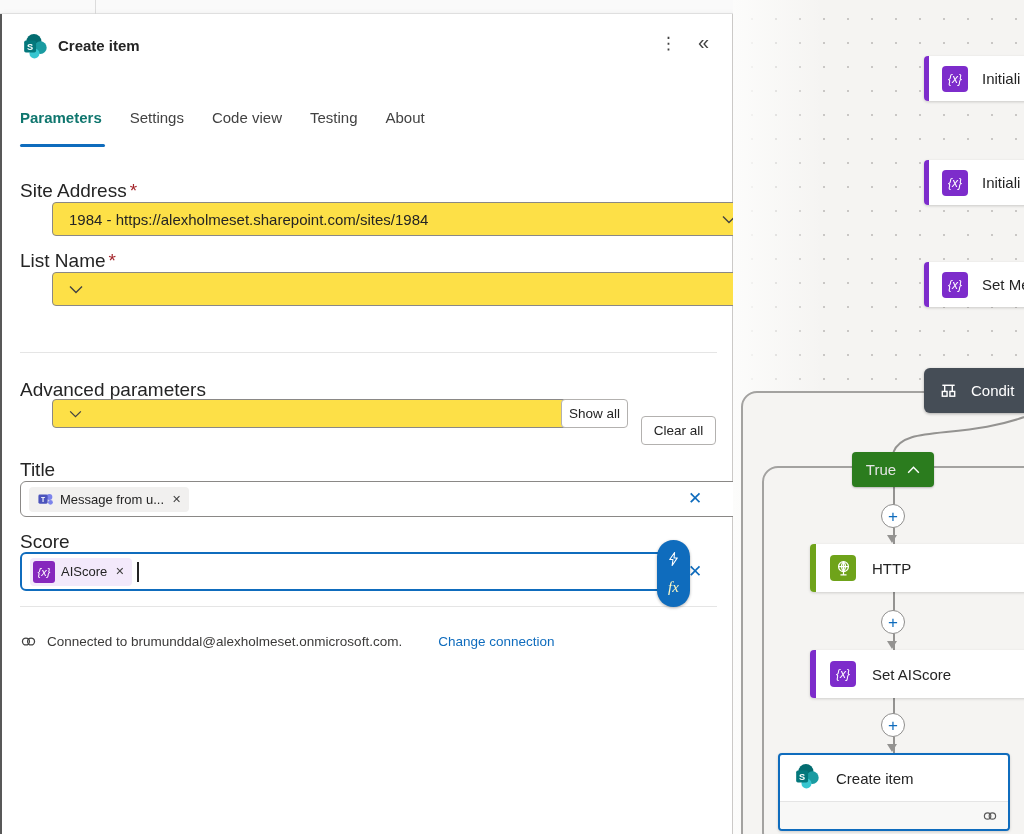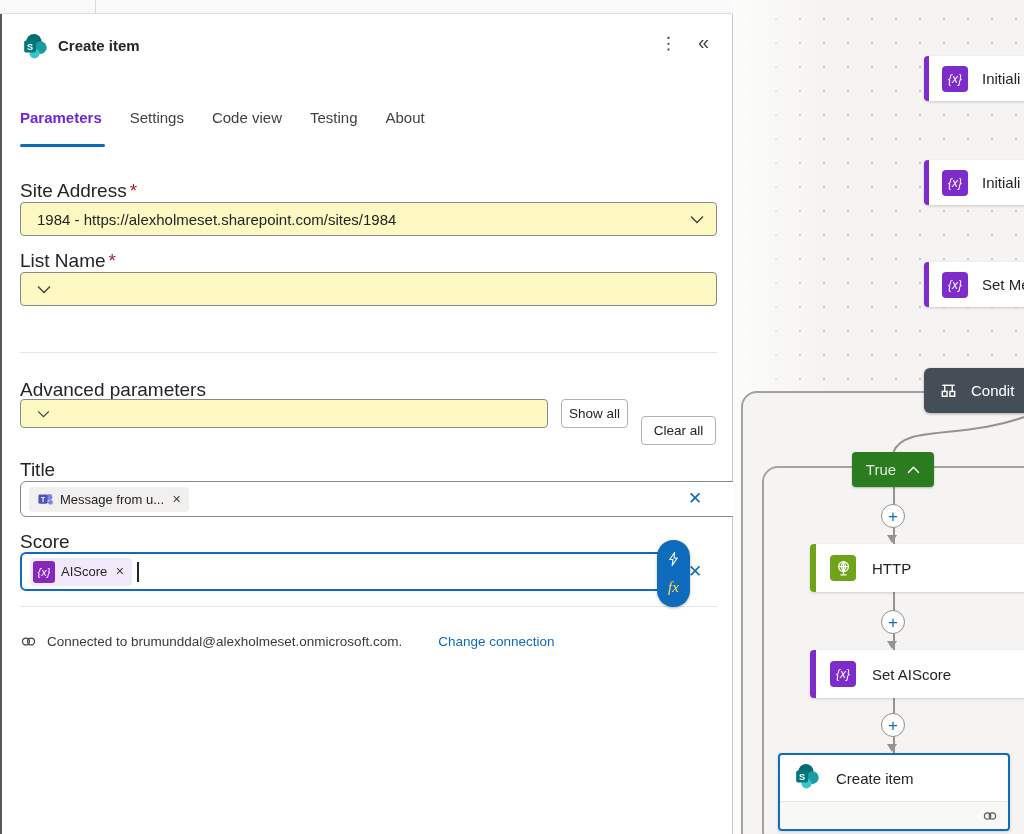--- a/index.html
+++ b/index.html
@@ -17,28 +17,28 @@
            border-left:2px solid #585858; border-right:1px solid #cbc9c7;
            box-shadow:2px 0 6px rgba(0,0,0,.07); }
 
   .panel-title { left:58px; top:37px; font-size:15px; font-weight:600; color:#242424; }
   .icon-btn { color:#424242; cursor:pointer; }
   #more-btn { left:660px; top:33px; font-size:17px; letter-spacing:0; }
   #collapse-btn { left:698px; top:31px; font-size:20px; }
 
   #tabs { left:20px; top:109px; display:flex; gap:28px; font-size:15px; color:#424242; }
   #tabs .tab { cursor:pointer; }
-  #tabs .tab.active { color:#6d28d9; font-weight:700; }
+  #tabs .tab.active { color:#0f766e; font-weight:700; }
   #tab-underline { left:20px; top:144px; width:85px; height:3px; background:#0f6cbd; border-radius:2px; }
 
   .field-label { font-size:19px; color:#242424; }
   .req { color:#a4262c; margin-left:3px; }
 
-  .select-box { border:1px solid #8a8886; border-radius:4px; background:#fef9c3;
-                display:flex; align-items:center; padding:0 12px 0 16px; cursor:pointer; }
+  .select-box { border:1px solid #8a8886; border-radius:4px; background:#fde047;
+                display:flex; align-items:center; padding:0 12px 0 16px; cursor:pointer;margin-left:32px; }
   .select-box .val { flex:1; font-size:15px; color:#242424; }
   .select-box .val.placeholder { color:#707070; font-size:14px; }
 
   .divider { height:1px; background:#e5e5e5; }
 
   .small-btn { border:1px solid #b3b1af; border-radius:4px; background:#fff; font-size:13.5px;
                color:#242424; display:flex; align-items:center; justify-content:center; cursor:pointer; }
 
   .token-input { border:1px solid #8a8886; border-radius:6px; background:#fff;
                  display:flex; align-items:center; padding:0 8px; }
@@ -49,21 +49,21 @@
   .token-pill .tclose { color:#424242; font-size:11px; margin-left:2px; }
   .token-pill.purple { background:#f3e9fb; padding:3px 8px 3px 3px; }
   .varchip { width:22px; height:22px; border-radius:3px; background:#8627bd; color:#fff;
              display:flex; align-items:center; justify-content:center; font-size:11px; font-style:italic; }
   .cursor-bar { width:1.5px; height:20px; background:#242424; margin-left:5px; }
 
   .clear-x { color:#0f6cbd; font-size:17px; font-weight:300; cursor:pointer; }
 
   #expr-capsule { left:657px; top:540px; width:33px; height:67px; background:#0f6cbd; border-radius:17px;
                   display:flex; flex-direction:column; align-items:center; justify-content:space-evenly;
-                  color:#fde047; cursor:pointer; z-index:5; box-shadow:0 1px 3px rgba(0,0,0,.3); }
+                  color:#fef9c3; cursor:pointer; z-index:5; box-shadow:0 1px 3px rgba(0,0,0,.3); }
   #expr-capsule .fx { font-family:"Liberation Serif", serif; font-style:italic; font-size:15px; }
 
   #conn-footer { left:20px; top:633px; display:flex; align-items:center; gap:10px; font-size:13.5px; color:#3b3a39; }
   #conn-footer .change { color:#0f6cbd; margin-left:26px; cursor:pointer; }
 
   
   #canvas { left:733px; top:0; width:291px; height:834px; overflow:hidden;
             background-color:#f5f4f2;
             background-image:radial-gradient(#c9c7c5 1.05px, transparent 1.25px);
             background-size:24px 24px; background-position:7px 7px; }

